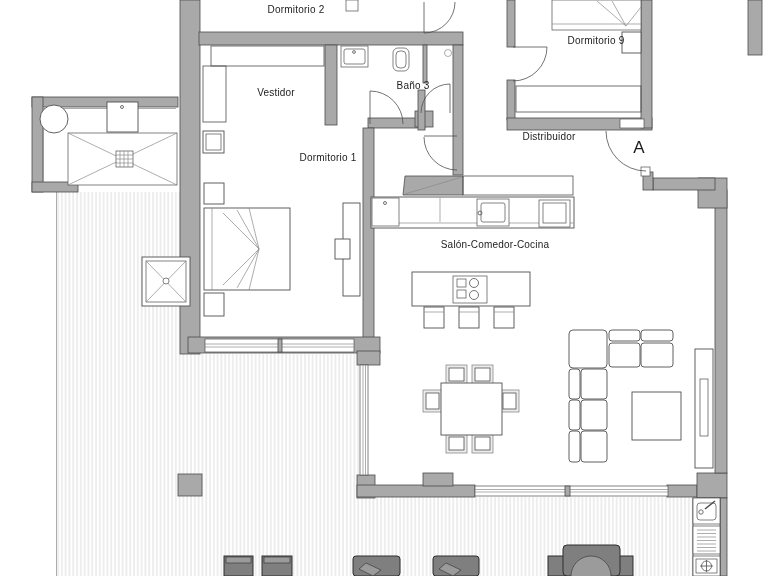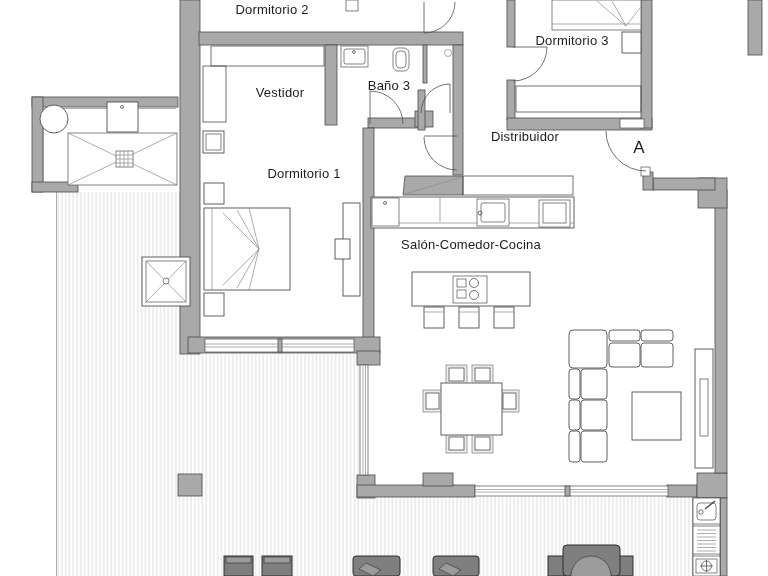--- a/index.html
+++ b/index.html
@@ -1,20 +1,20 @@
 <!DOCTYPE html>
 <html style="--bg: #ffffff; --wall-fill: #a9a9a9; --wall-outline: #4c4c4c; --line: #4f4f4f; --deck-line: #d8d8d8; --dark-furniture: #7f7f7f;"><head>
 <meta charset="utf-8">
 <style>
   html,body{margin:0;padding:0;background:#fff;}
   .plan{position:relative;width:768px;height:576px;background:var(--bg,#fff);overflow:hidden;
         font-family:"Liberation Sans",sans-serif;}
   .plan svg{position:absolute;left:0;top:0;}
-  .room-label{position:absolute;transform:translate(-50%,-50%);font-size:13px;color:#1c1c1c;
-        white-space:nowrap;letter-spacing:.2px;}
+  .room-label{position:absolute;transform:translate(-50%,-50%);font-size:10px;color:#1c1c1c;
+        white-space:nowrap;letter-spacing:.2px;margin-left:24px;}
   .entry-label{position:absolute;transform:translate(-50%,-50%);font-size:17px;color:#1c1c1c;}
   .w{fill:var(--wall-fill,#a9a9a9);stroke:var(--wall-outline,#4c4c4c);stroke-width:.8;}
   .f{fill:#fff;stroke:var(--line,#4f4f4f);stroke-width:.9;}
   .f2{fill:#fff;stroke:var(--line,#4f4f4f);stroke-width:.7;}
   .ln{fill:none;stroke:var(--line,#4f4f4f);stroke-width:.8;}
   .ln2{fill:none;stroke:#8a8a8a;stroke-width:.7;}
   .dk{fill:var(--dark-furniture,#7f7f7f);stroke:#2f2f2f;stroke-width:1;}
   .dk2{fill:#9b9b9b;stroke:#2f2f2f;stroke-width:.6;}
   .chair{fill:#ececec;stroke:#8a8a8a;stroke-width:.8;}
   .chairin{fill:#fff;stroke:var(--line,#4f4f4f);stroke-width:.8;}
@@ -303,20 +303,20 @@
     <g>
       <rect class="dk" x="548" y="556" width="17" height="20"></rect>
       <rect class="dk" x="616" y="556" width="17" height="20"></rect>
       <rect class="dk" x="563" y="545" width="57" height="31" rx="4"></rect>
       <circle cx="591" cy="576" r="20" class="dk2"></circle>
     </g>
   </g>
 </svg>
 
 <div class="room-label" style="left:272px;top:9px">Dormitorio 2</div>
-<div class="room-label" style="left:572px;top:40px">Dormitorio 3</div>
-<div class="room-label" style="left:280px;top:92px">Vestidor</div>
+<div class="room-label" style="left:572px;top:40px">Dormitorio 9</div>
+<div class="room-label" style="left:252px;top:92px">Vestidor</div>
 <div class="room-label" style="left:389px;top:85px">Baño 3</div>
 <div class="room-label" style="left:525px;top:136px">Distribuidor</div>
-<div class="room-label" style="left:304px;top:173px">Dormitorio 1</div>
+<div class="room-label" style="left:304px;top:157px">Dormitorio 1</div>
 <div class="room-label" style="left:471px;top:244px">Salón-Comedor-Cocina</div>
 <div class="entry-label" style="left:639px;top:148px">A</div>
 </div>
 
 </body></html>

